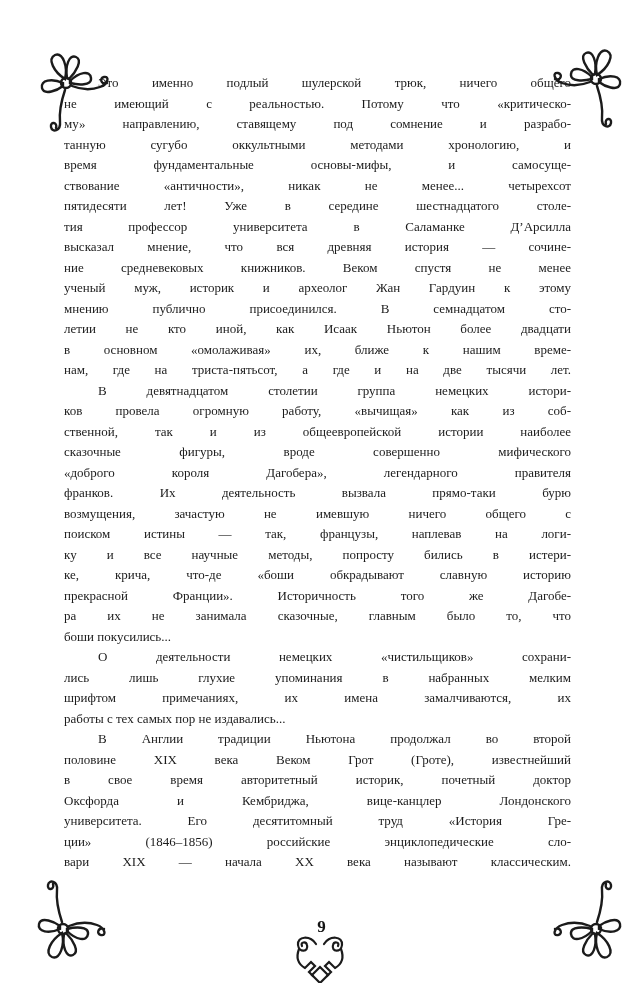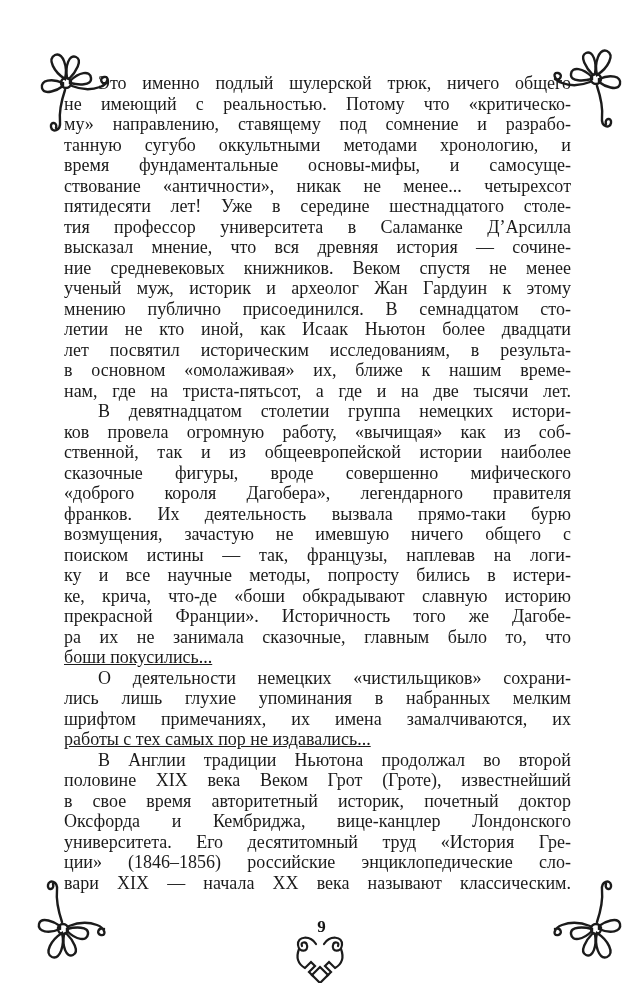--- a/index.html
+++ b/index.html
@@ -15,30 +15,30 @@
     position: absolute; inset: 0;
     background: #ffffff;
     color: #1b1b1b;
   }
   .text-block {
     position: absolute;
     left: 64px; top: 73px; width: 507px;
   }
   .paragraph { margin: 0; padding: 0; }
   .line {
-    font-size: 18px;
+    font-size: 13px;
     line-height: 20.5px;
     height: 20.5px;
     text-align: justify;
     text-align-last: justify;
     color: #1b1b1b;
     white-space: normal;
   }
   .line.first { padding-left: 34px; }
-  .line.short { text-align-last: left; text-decoration: underline; }
+  .line.short { text-align-last: left; }
   .orn { position: absolute; }
   .orn svg, svg.orn { display: block; }
   .orn-tl { left: 32px;  top: 50px; }
   .orn-tr { left: 552px; top: 46px; transform: scaleX(-1); }
   .orn-bl { left: 29px;  top: 876px; transform: scaleY(-1); }
   .orn-br { left: 552px; top: 876px; transform: scale(-1,-1); }
   .page-number {
     position: absolute;
     left: 0; top: 917px; width: 643px;
     text-align: center;
@@ -88,21 +88,20 @@
         <div class="line">танную сугубо оккультными методами хронологию, и</div>
         <div class="line">время фундаментальные основы-мифы, и самосуще-</div>
         <div class="line">ствование «античности», никак не менее... четырехсот</div>
         <div class="line">пятидесяти лет! Уже в середине шестнадцатого столе-</div>
         <div class="line">тия профессор университета в Саламанке Д’Арсилла</div>
         <div class="line">высказал мнение, что вся древняя история — сочине-</div>
         <div class="line">ние средневековых книжников. Веком спустя не менее</div>
         <div class="line">ученый муж, историк и археолог Жан Гардуин к этому</div>
         <div class="line">мнению публично присоединился. В семнадцатом сто-</div>
         <div class="line">летии не кто иной, как Исаак Ньютон более двадцати</div>
-        <div class="line">лет посвятил историческим исследованиям, в результа-</div>
         <div class="line">в основном «омолаживая» их, ближе к нашим време-</div>
         <div class="line">нам, где на триста-пятьсот, а где и на две тысячи лет.</div>
       </div>
       <div class="paragraph">
         <div class="line first">В девятнадцатом столетии группа немецких истори-</div>
         <div class="line">ков провела огромную работу, «вычищая» как из соб-</div>
         <div class="line">ственной, так и из общеевропейской истории наиболее</div>
         <div class="line">сказочные фигуры, вроде совершенно мифического</div>
         <div class="line">«доброго короля Дагобера», легендарного правителя</div>
         <div class="line">франков. Их деятельность вызвала прямо-таки бурю</div>

